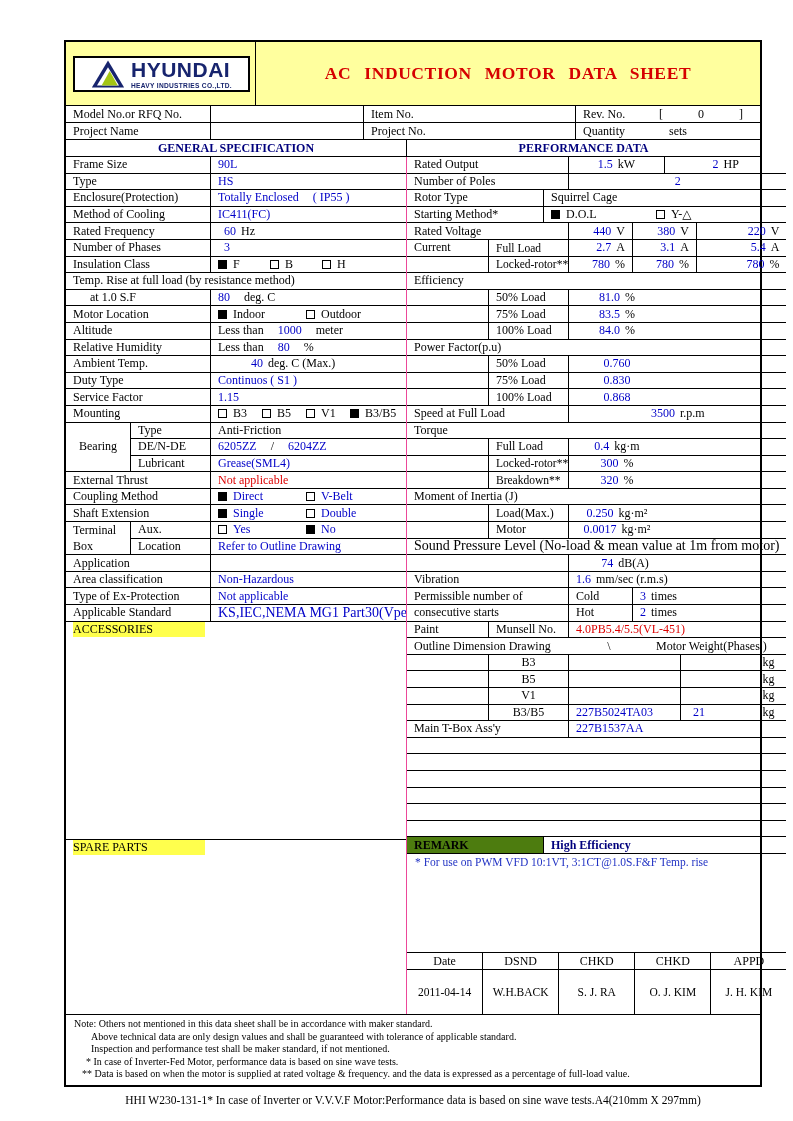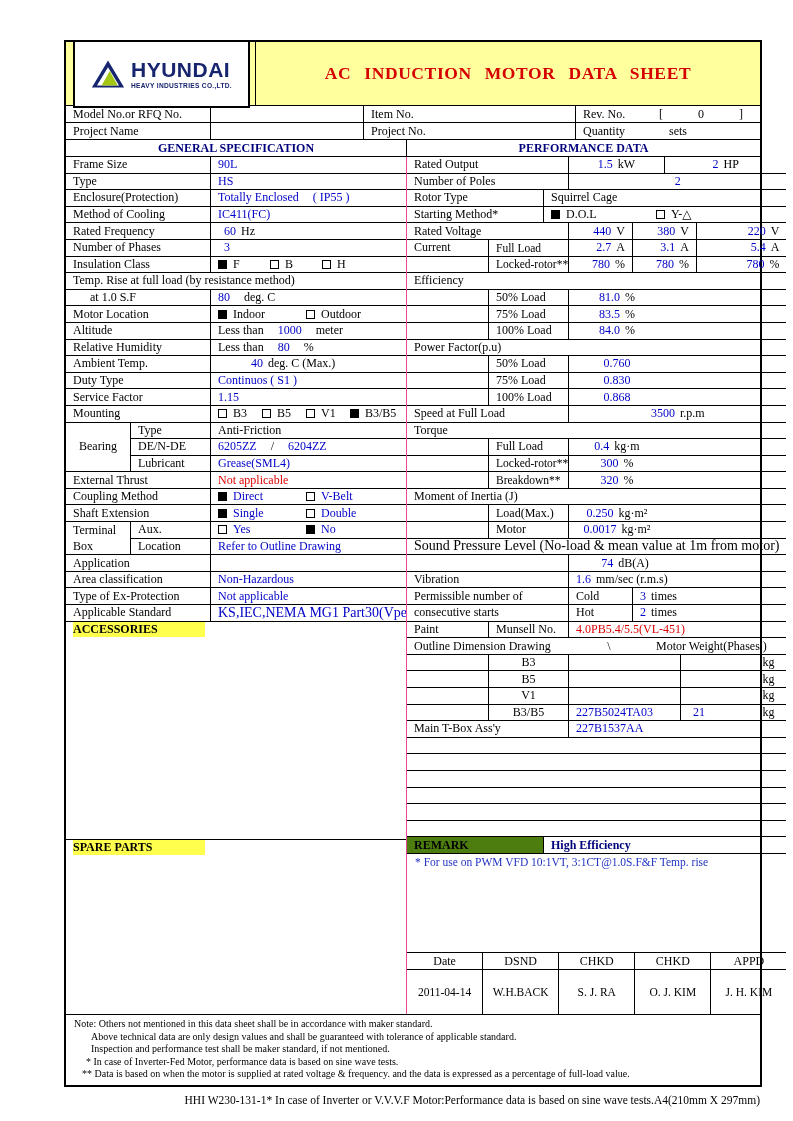--- a/index.html
+++ b/index.html
@@ -2,21 +2,21 @@
 <html><head>
 <meta charset="utf-8">
 <style>
   * {box-sizing:border-box;margin:0;padding:0}
   html,body {width:793px;height:1121px;background:#fff}
   body {font-family:"Liberation Serif","DejaVu Serif",serif;font-size:12px;color:#000;position:relative}
   .sheet {position:absolute;left:64px;top:40px;width:698px}
   .frame {border:2px solid #000}
   .hdr {display:flex;height:64px;background:#ffff9e;border-bottom:1px solid #000}
   .logo-cell {width:190px;border-right:1px solid #000;display:flex;align-items:center;padding-left:7px}
-  .logo-box {width:177px;height:68px;background:#fff;border:2px solid #000;display:flex;align-items:center;justify-content:center;gap:6px}
+  .logo-box {width:177px;height:36px;background:#fff;border:2px solid #000;display:flex;align-items:center;justify-content:center;gap:6px}
   .logo-text {text-align:left}
   .logo-brand {font-family:"Liberation Sans",sans-serif;font-weight:bold;font-size:21px;color:#17246e;line-height:1;letter-spacing:.5px}
   .logo-sub {font-family:"Liberation Sans",sans-serif;font-weight:bold;font-size:6.6px;color:#17246e;margin-top:2px;letter-spacing:.3px}
   .hdr-title {flex:1;display:flex;align-items:center;justify-content:center;color:#d60000;font-weight:bold;font-size:17.5px;word-spacing:8px;letter-spacing:.6px}
   .row {display:flex;border-bottom:1px solid #000;height:16.6px}
   .h17 {height:17px}
   .h44 {height:44px}
   .c {display:flex;align-items:center;padding:0 7px;white-space:nowrap;overflow:hidden}
   .br {border-right:1px solid #000}
   .fill {flex:1;min-width:0}
@@ -43,34 +43,34 @@
   .cim {width:44px}
   .bodyflex {display:flex;height:857px}
   .col-left {width:341px;border-right:1px solid #ec4899;display:flex;flex-direction:column}
   .col-right {flex:1;display:flex;flex-direction:column}
   .group {display:flex}
   .gcol {flex:1;display:flex;flex-direction:column}
   .subrow {display:flex;height:16.6px;border-bottom:1px solid #000}
   .subrow .c {height:100%}
   .wrap {white-space:normal;align-items:flex-start;line-height:1.3;padding-top:1px}
   .hl {background:#4d7c0f}
-  .hlspan {background:#ffff4d;display:inline-block;width:132px;font-weight:bold}
+  .hlspan {background:#ffff4d;display:inline-block;width:132px;font-weight:normal}
   .acc-block {height:217px}
   .spare-block {flex:1;border-top:1px solid #000}
   .acc-title {height:16.6px;display:flex;align-items:center;padding:0 7px}
   .remark-body {flex:1;border-bottom:1px solid #000;padding:2px 8px;color:#2233c4;font-size:11.5px}
   .sc {flex:1;border-right:1px solid #000;display:flex;align-items:center;justify-content:center;overflow:hidden}
   .sc:last-child {border-right:none}
   .sig-values {font-size:11.5px}
   .sig-values .sc,.row.noline {border-bottom:none}
   .notes {border-top:1px solid #000;padding:3px 8px 4px;font-size:10px;line-height:12.6px}
   .notes .l2,.notes .l3 {margin-left:17px}
   .notes .l4 {margin-left:12px}
   .notes .l5 {margin-left:8px}
-  .footer {display:flex;justify-content:flex-end;margin-top:7px;font-size:11.5px;padding:0 2px}
+  .footer {display:flex;justify-content:center;margin-top:7px;font-size:11.5px;padding:0 2px}
   .wcell {display:flex;justify-content:space-between;align-items:center;padding:0 12px}
 </style>
 </head>
 <body>
 
 <div class="sheet">
  <div class="frame">
 
   <div class="hdr">
     <div class="logo-cell">

